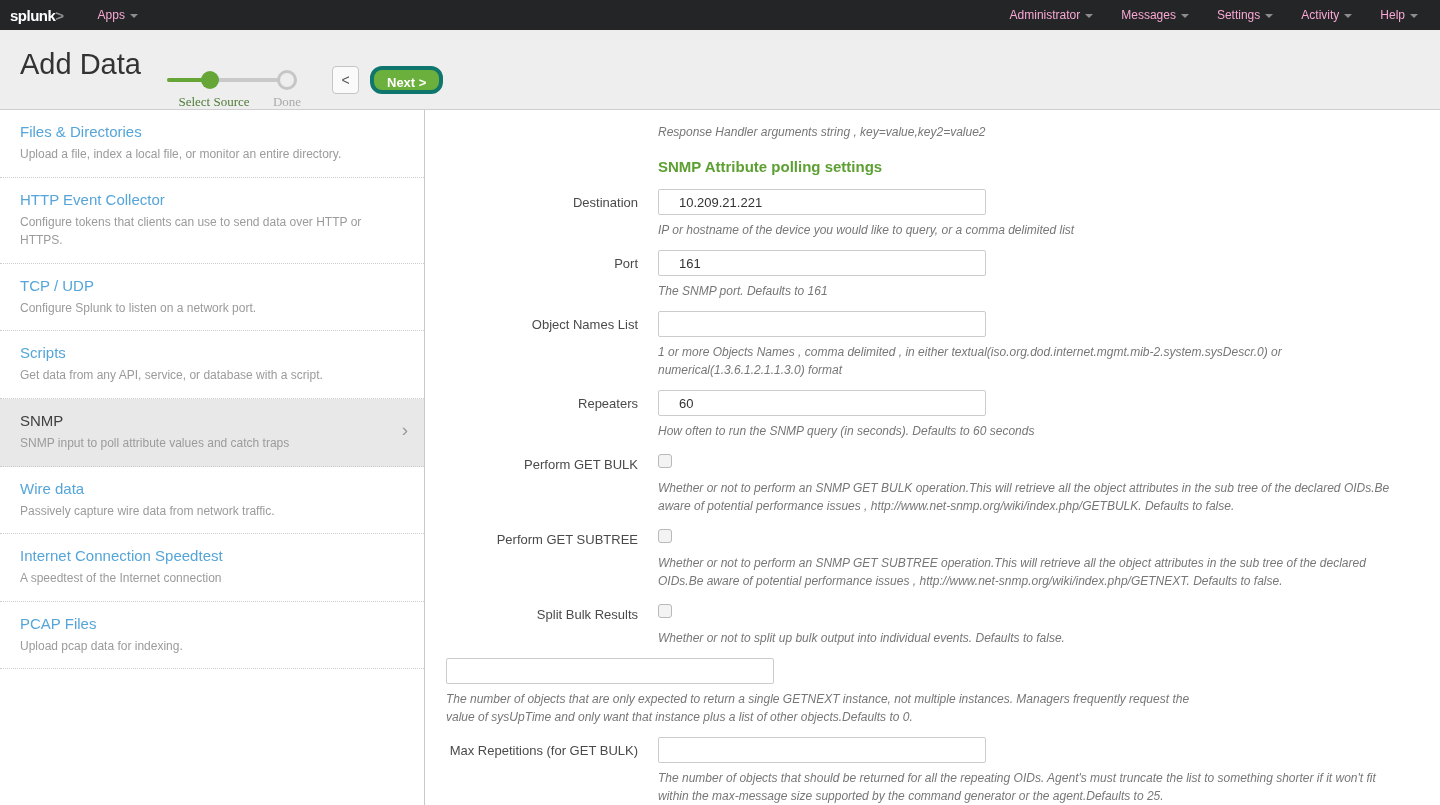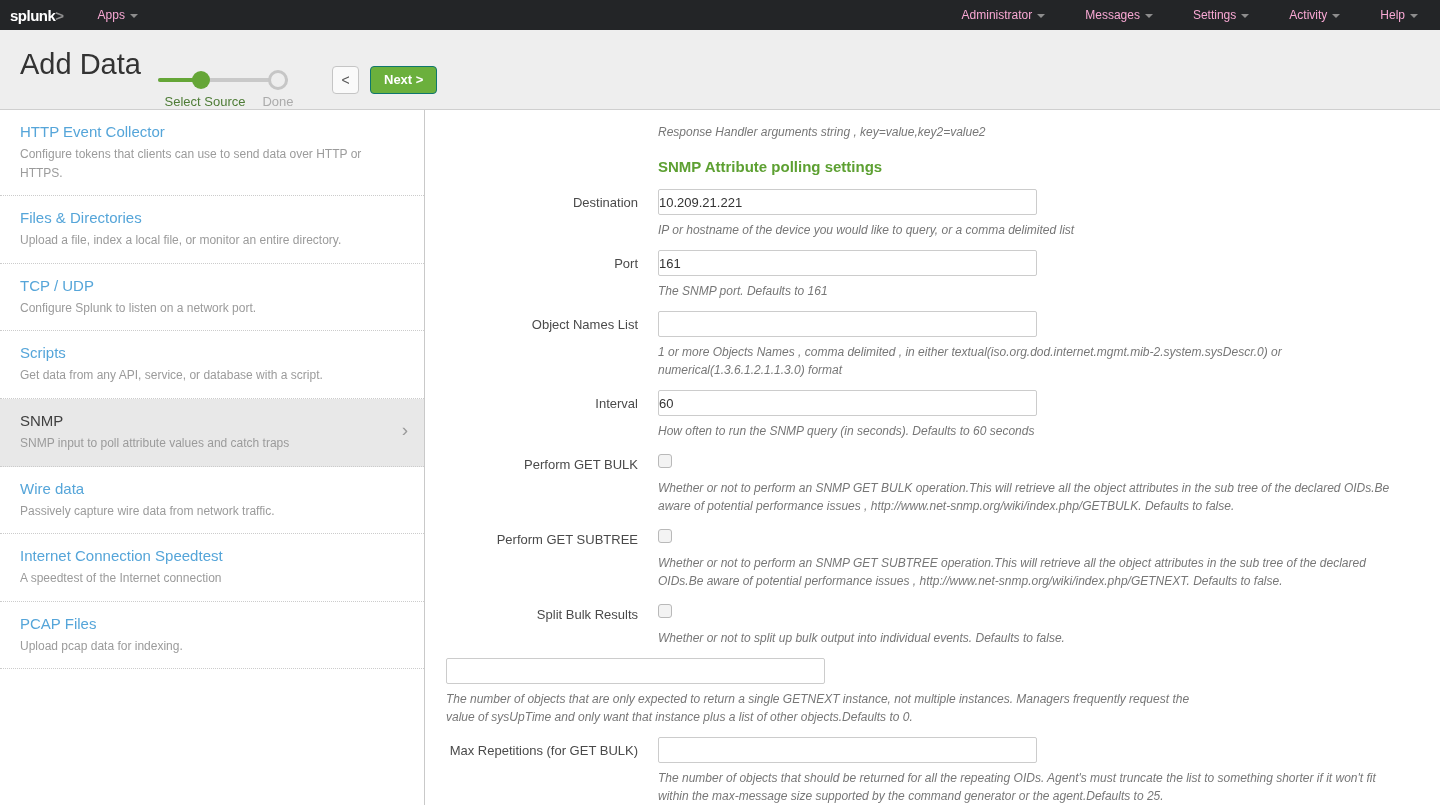--- a/index.html
+++ b/index.html
@@ -10,51 +10,51 @@
   .topbar { position:absolute; left:0; top:0; width:1440px; height:30px;
     background:#232527; display:flex; align-items:center; z-index:10; }
   .logo { margin-left:10px; font-size:15px; font-weight:bold; color:#fff;
     letter-spacing:-0.5px; cursor:pointer; }
   .logo .gt { color:#909090; }
   .top-item { display:flex; align-items:center; gap:5px; color:#f9a8d4;
     font-size:12px; cursor:pointer; }
   .topbar-left { display:flex; align-items:center; gap:34px; }
   .topbar-left .top-item { margin-left:34px; }
   .topbar-right { margin-left:auto; display:flex; align-items:center;
-    gap:40px; padding-right:22px; }
+    gap:28px; padding-right:22px; }
   .caret { width:0; height:0; border-left:4px solid transparent;
     border-right:4px solid transparent; border-top:4px solid #8d8d8d;
     display:inline-block; margin-top:1px; }
 
   
   .pagehead { position:absolute; left:0; top:22px; width:1440px; height:88px;
     background:#eeeeee; border-bottom:1px solid #cfcfcf;padding-left:10px; }
   .page-title { position:absolute; left:20px; top:26px; font-size:29px;
     color:#333; font-weight:400; }
 
-  .steps { position:absolute; left:158px; top:46px; width:160px; height:44px; }
+  .steps { position:absolute; left:167px; top:46px; width:160px; height:44px;font-family:Liberation Serif, serif; }
   .steps-track { position:absolute; left:0; top:10px; width:130px; height:4px;
     background:#c9c9c9; border-radius:2px; }
   .track-done { position:absolute; left:0; top:0; width:46px; height:4px;
     background:#65a637; border-radius:2px; }
   .step-dot { position:absolute; left:34px; top:-7px; width:18px; height:18px;
     border-radius:50%; background:#65a637; }
   .step-circle { position:absolute; left:110px; top:-8px; width:20px; height:20px;
     border-radius:50%; background:#eeeeee; border:3px solid #c6c6c6; }
   .step-label { position:absolute; top:26px; font-size:13px; }
   .step-label.active { left:-13px; width:120px; text-align:center; color:#4e7c36; }
   .step-label.pending { left:90px; width:60px; text-align:center; color:#ababab; }
 
   .back-btn { position:absolute; left:332px; top:44px; width:27px; height:28px;
     background:#fafafa; border:1px solid #c5c5c5; border-radius:4px;
     color:#555; font-size:14px; line-height:26px; text-align:center;
     cursor:pointer; }
   .next-btn { position:absolute; left:370px; top:44px; height:28px;
-    padding:0 13px; background:#6bb03c; border:1px solid #0f766e;
-    border-radius:4px; color:#fff; font-size:13px; font-weight:bold;
+    padding:0 13px; background:#6bb03c; border:4px solid #0f766e;
+    border-radius:12px; color:#fff; font-size:13px; font-weight:bold;
     line-height:26px; cursor:pointer; }
 
   
   .sidebar { position:absolute; left:0; top:110px; width:425px; height:695px;
     background:#fff; border-right:1px solid #c9c9c9; }
   .side-item { position:relative; padding:13px 40px 13px 20px;
     border-bottom:1px dotted #ccc; cursor:pointer; }
   .side-item .title { font-size:15px; color:#55a5d9; }
   .side-item .desc { font-size:12px; color:#9b9b9b; margin-top:5px;
     line-height:1.55; }
@@ -66,22 +66,22 @@
   
   .main { position:absolute; left:426px; top:110px; width:1014px; height:695px;
     overflow:hidden; padding-top:7px;border-radius:27px; }
   .intro-hint { margin:5px 0 10px 232px; max-width:748px; }
   .section-title { margin:17px 0 14px 232px; font-size:15px; font-weight:bold;
     color:#5da032; }
   .frow { display:flex; align-items:flex-start; margin-bottom:11px; }
   .flabel { width:212px; text-align:right; padding-top:5px; font-size:13px;
     color:#4a4a4a; line-height:1.35; }
   .fcontrol { margin-left:20px; width:748px; }
-  .tinput { width:379px; height:26px; border:1px solid #ccc; border-radius:2px;
-    padding:4px 0; font-size:13px; color:#333;
+  .tinput { width:328px; height:26px; border:1px solid #ccc; border-radius:2px;
+    padding:4px 20px; font-size:13px; color:#333;
     font-family:"Liberation Sans", sans-serif; background:#fff; }
   .cbox { appearance:none; -webkit-appearance:none; width:14px; height:14px;
     border:1px solid #b9b9b9; border-radius:3px; background:#f3f3f3;
     margin-top:3px; cursor:pointer; display:block; }
   .hint { font-style:italic; font-size:12px; color:#777; line-height:1.5;
     margin-top:6px; max-width:748px; }
   .cb-hint { margin-top:11px; }
 </style>
 </head>
 <body>
@@ -132,26 +132,26 @@
   </div>
 
   <div class="back-btn">
     <span>&lt;</span>
   </div>
   <div class="next-btn">Next &gt;</div>
 </div>
 
 <div class="sidebar">
     <div class="side-item">
+      <div class="title">Files &amp; Directories</div>
+      <div class="desc">Upload a file, index a local file, or monitor an entire directory.</div>
+    </div>
+    <div class="side-item">
       <div class="title">HTTP Event Collector</div>
       <div class="desc">Configure tokens that clients can use to send data over HTTP or HTTPS.</div>
-    </div>
-    <div class="side-item">
-      <div class="title">Files &amp; Directories</div>
-      <div class="desc">Upload a file, index a local file, or monitor an entire directory.</div>
     </div>
     <div class="side-item">
       <div class="title">TCP / UDP</div>
       <div class="desc">Configure Splunk to listen on a network port.</div>
     </div>
     <div class="side-item">
       <div class="title">Scripts</div>
       <div class="desc">Get data from any API, service, or database with a script.</div>
     </div>
     <div class="side-item selected">
@@ -183,21 +183,21 @@
       </div>
       <div class="frow">
         <div class="flabel">Port</div>
         <div class="fcontrol"><input type="text" class="tinput" value="161" style=""><div class="hint">The SNMP port. Defaults to 161</div></div>
       </div>
       <div class="frow">
         <div class="flabel">Object Names List</div>
         <div class="fcontrol"><input type="text" class="tinput" style=""><div class="hint">1 or more Objects Names , comma delimited , in either textual(iso.org.dod.internet.mgmt.mib-2.system.sysDescr.0) or numerical(1.3.6.1.2.1.1.3.0) format</div></div>
       </div>
       <div class="frow">
-        <div class="flabel">Interval</div>
+        <div class="flabel">Repeaters</div>
         <div class="fcontrol"><input type="text" class="tinput" value="60" style=""><div class="hint">How often to run the SNMP query (in seconds). Defaults to 60 seconds</div></div>
       </div>
       <div class="frow">
         <div class="flabel">Perform GET BULK</div>
         <div class="fcontrol">
           <input type="checkbox" class="cbox" style="">
           <div class="hint cb-hint">Whether or not to perform an SNMP GET BULK operation.This will retrieve all the object attributes in the sub tree of the declared OIDs.Be aware of potential performance issues , http://www.net-snmp.org/wiki/index.php/GETBULK. Defaults to false.</div>
         </div>
       </div>
       <div class="frow">

